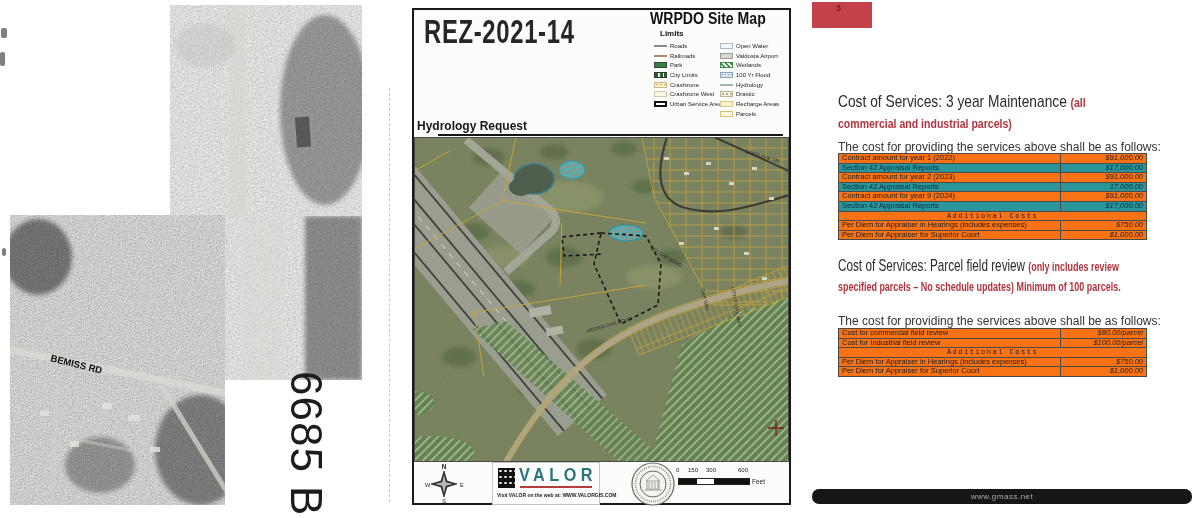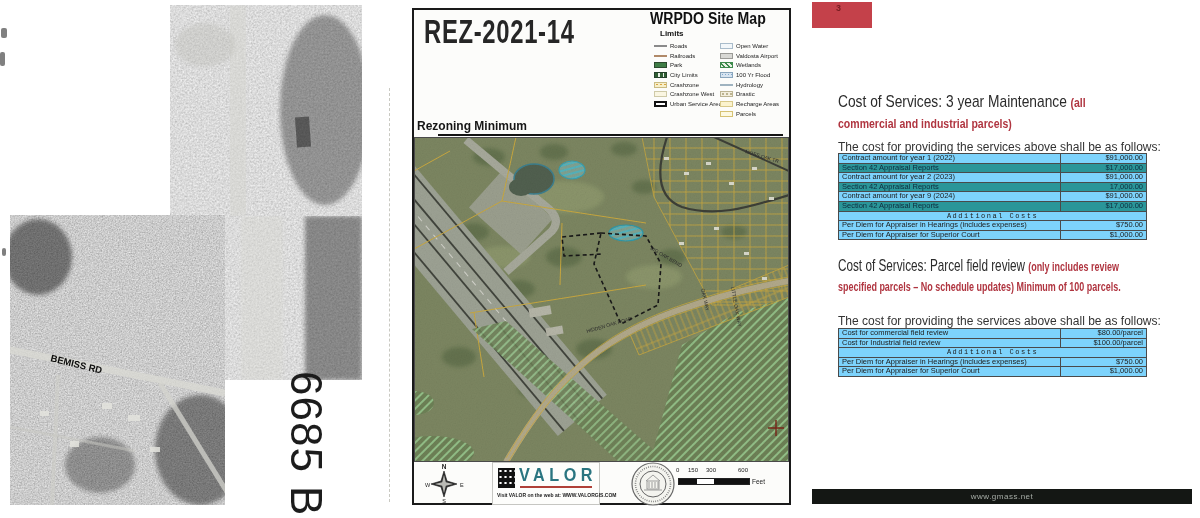--- a/index.html
+++ b/index.html
@@ -65,29 +65,29 @@
   .page-tab{position:absolute;left:812px;top:2px;width:60px;height:26px;background:#c4414a;}
   .page-tab .num{position:absolute;left:24px;top:1px;font-size:9px;font-weight:bold;color:#791d22;}
   .h-block{position:absolute;transform-origin:0 0;color:#2b2b2b;}
   .h-black{font-size:17px;color:#2b2b2b;}
   .h-red{font-size:13px;font-weight:bold;color:#b03540;}
   #h1-block{left:838px;top:92px;width:370px;line-height:20px;transform:scaleX(.81);}
   #h2-block{left:838px;top:256px;width:460px;line-height:19px;transform:scaleX(.69);}
   .intro{position:absolute;left:838px;font-size:12px;color:#333;}
   #intro1{top:140px;} #intro2{top:314px;}
   .cost-table{position:absolute;left:838px;border-collapse:collapse;width:308px;table-layout:fixed;
-              font-size:7.5px;color:#1b1b1b;background:#7dd3fc;}
+              font-size:7.5px;color:#1b1b1b;background:#f97316;}
   #table1{top:153px;} #table2{top:328px;}
   .cost-table td{border:1px solid #4a4a4a;padding:0 3px;height:8.6px;line-height:8.6px;
                  white-space:nowrap;overflow:hidden;}
-  .cost-table td.val{text-align:right;}
+  .cost-table td.val{text-align:right;font-style:italic;}
   tr.hl td{background:#2a9699;color:#0e2c3e;}
   tr.sub td{text-align:center;font-family:"Liberation Mono",monospace;font-size:7px;letter-spacing:1.5px;margin-left:27px;}
   .footer-bar{position:absolute;left:812px;top:489px;width:380px;height:15px;background:#141714;
-              display:flex;align-items:center;justify-content:center;}
+              display:flex;align-items:center;justify-content:center;border-radius:7px;}
   .footer-bar span{font-size:8px;color:#a6aca6;letter-spacing:.5px;}
 </style>
 </head>
 <body>
 
 <div id="canvas">
 
   <svg width="0" height="0" style="position:absolute">
     <defs>
       <filter id="bwA" x="0" y="0" width="100%" height="100%">
@@ -226,21 +226,21 @@
           <span class="sw sw-recharge"></span>
           <span class="lg-label">Recharge Areas</span>
         </div>
       <div class="lg-row">
           <span class="sw sw-parcels"></span>
           <span class="lg-label">Parcels</span>
         </div>
     </div>
 
     <div class="applicant">LAR PROPERTIES OF LAKE PARK</div>
-    <div class="request">Rezoning Minimum</div>
+    <div class="request">Hydrology Request</div>
     <div class="title-rule"></div>
 
     <svg class="abs" style="left:0;top:127px" width="375" height="325" viewBox="0 0 375 325">
       <defs>
         <pattern id="hatchG" width="6" height="6" patternUnits="userSpaceOnUse" patternTransform="rotate(-45)">
           <rect width="6" height="6" fill="#6d8156"></rect>
           <line x1="0" y1="1" x2="6" y2="1" stroke="#9ccf93" stroke-width="1.6"></line>
         </pattern>
         <pattern id="hatchT" width="5" height="5" patternUnits="userSpaceOnUse" patternTransform="rotate(-15)">
           <rect width="5" height="5" fill="#7fa292"></rect>

